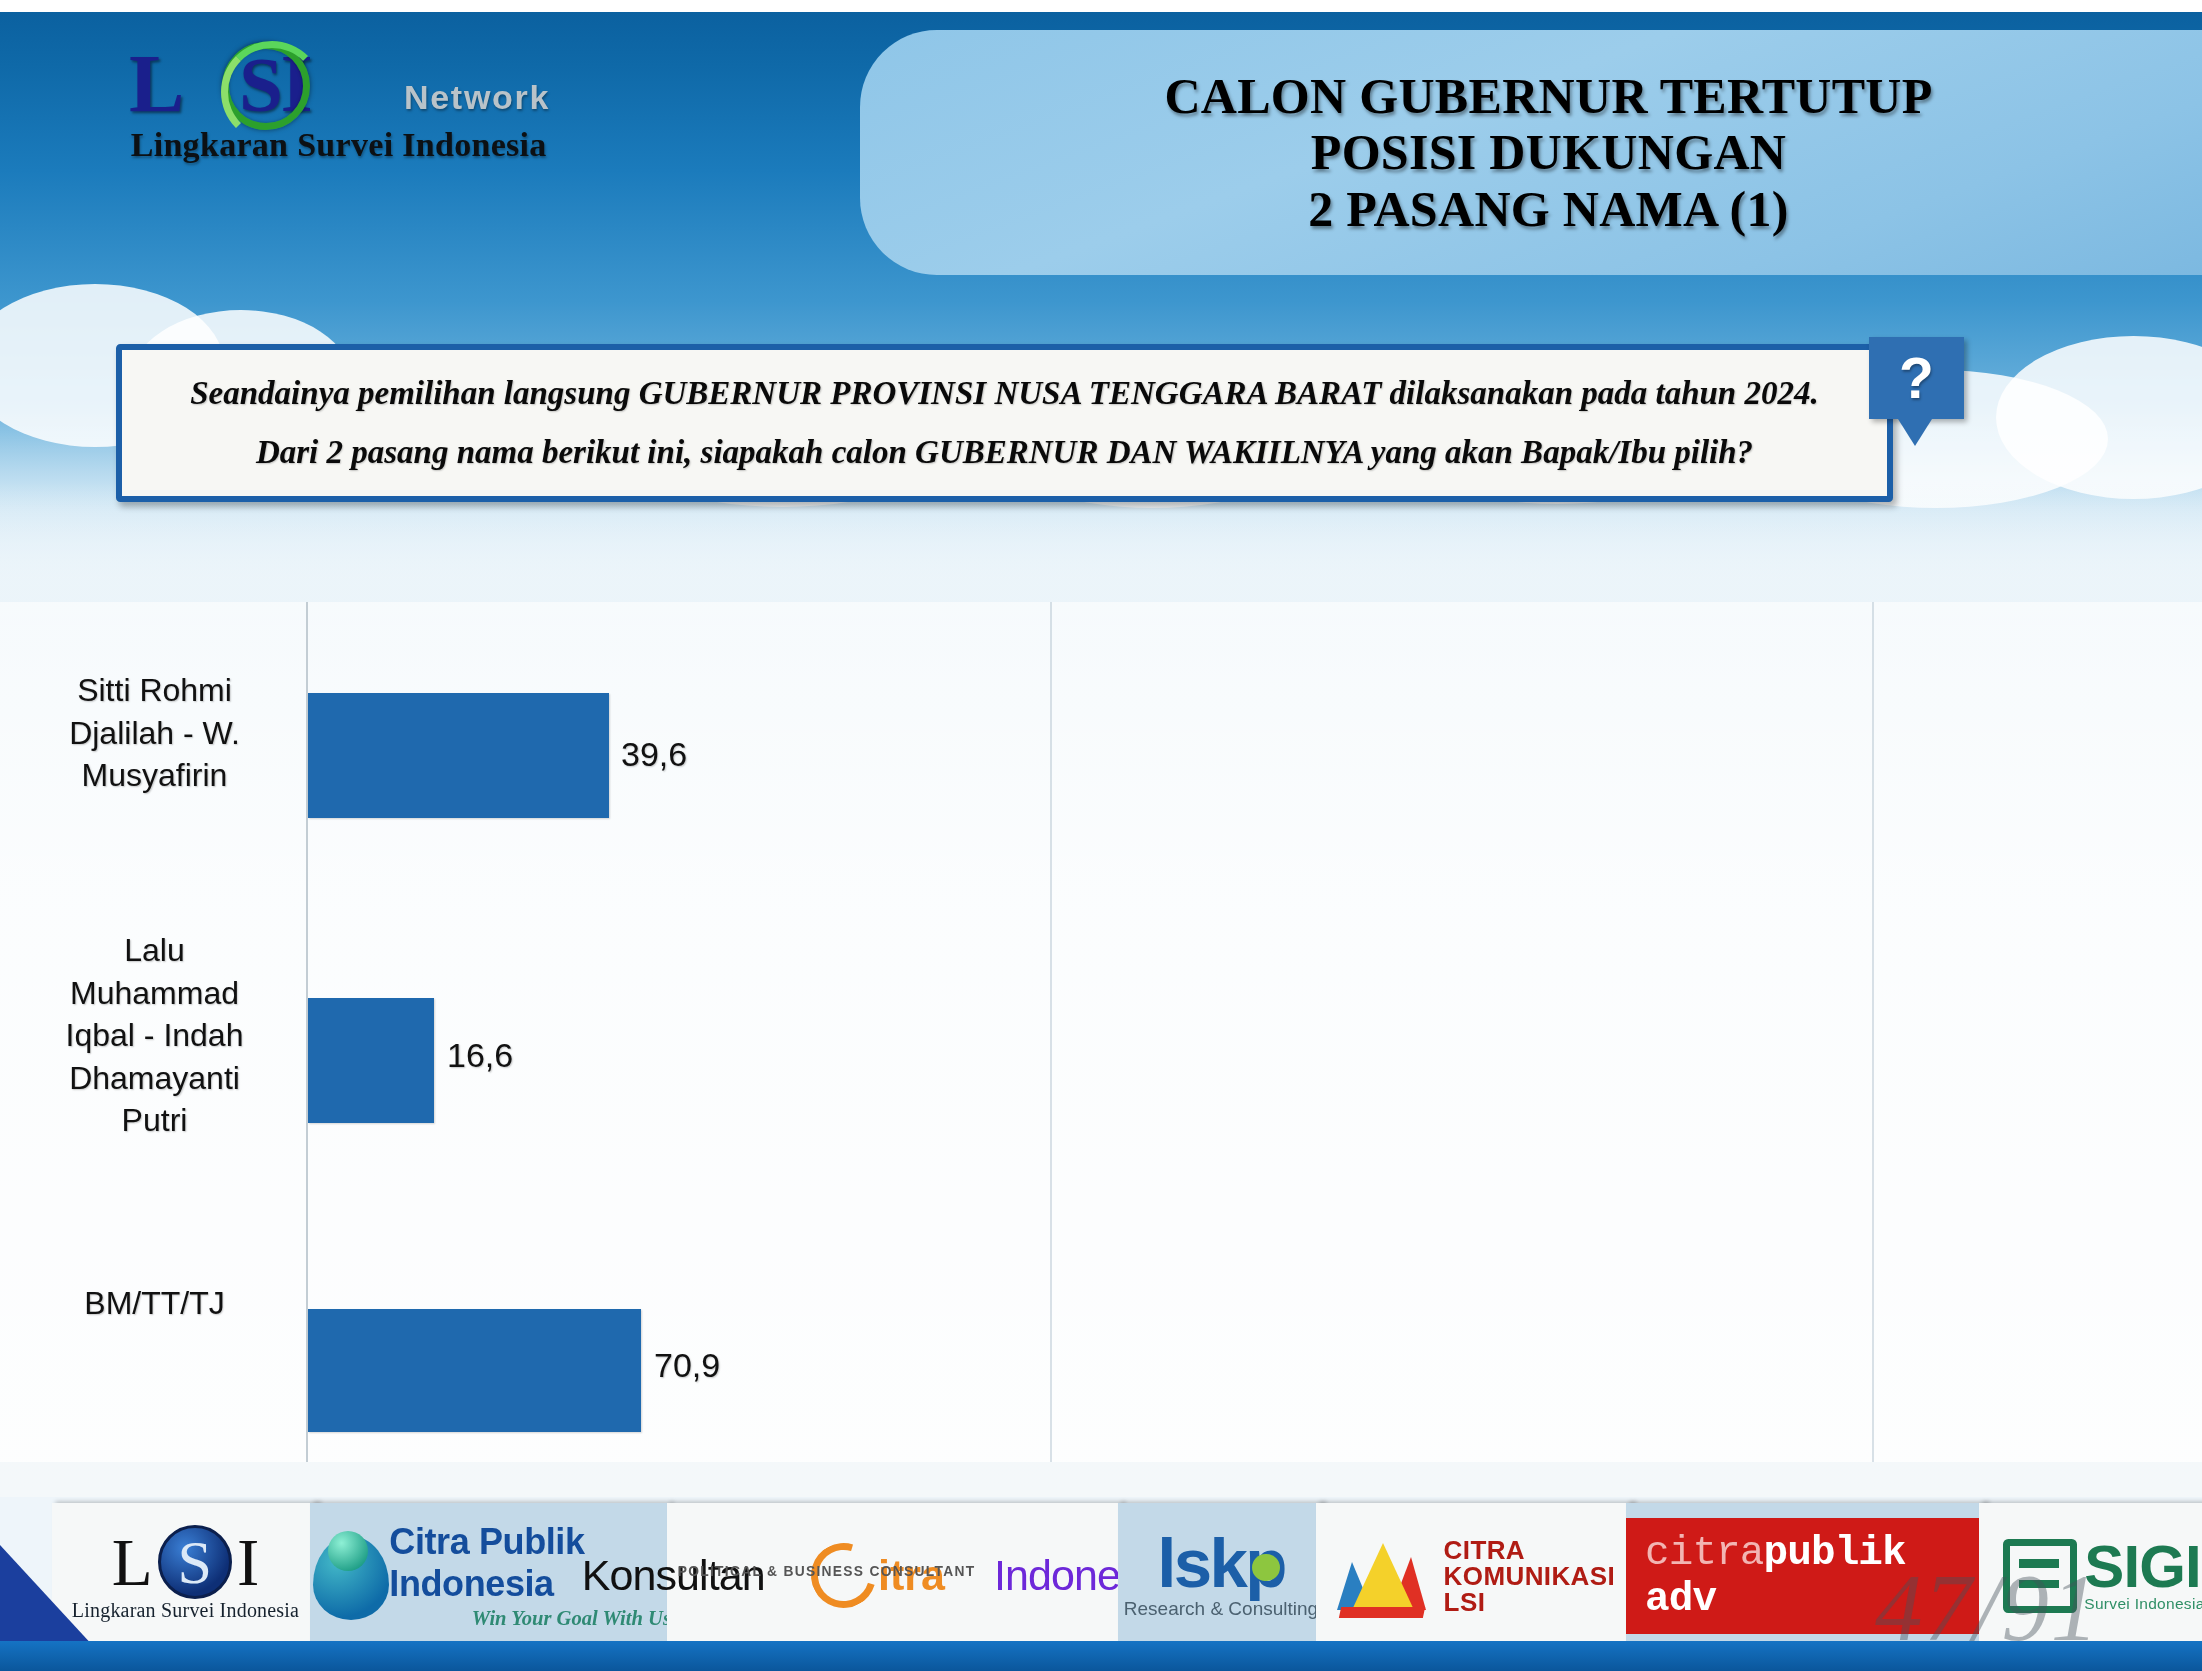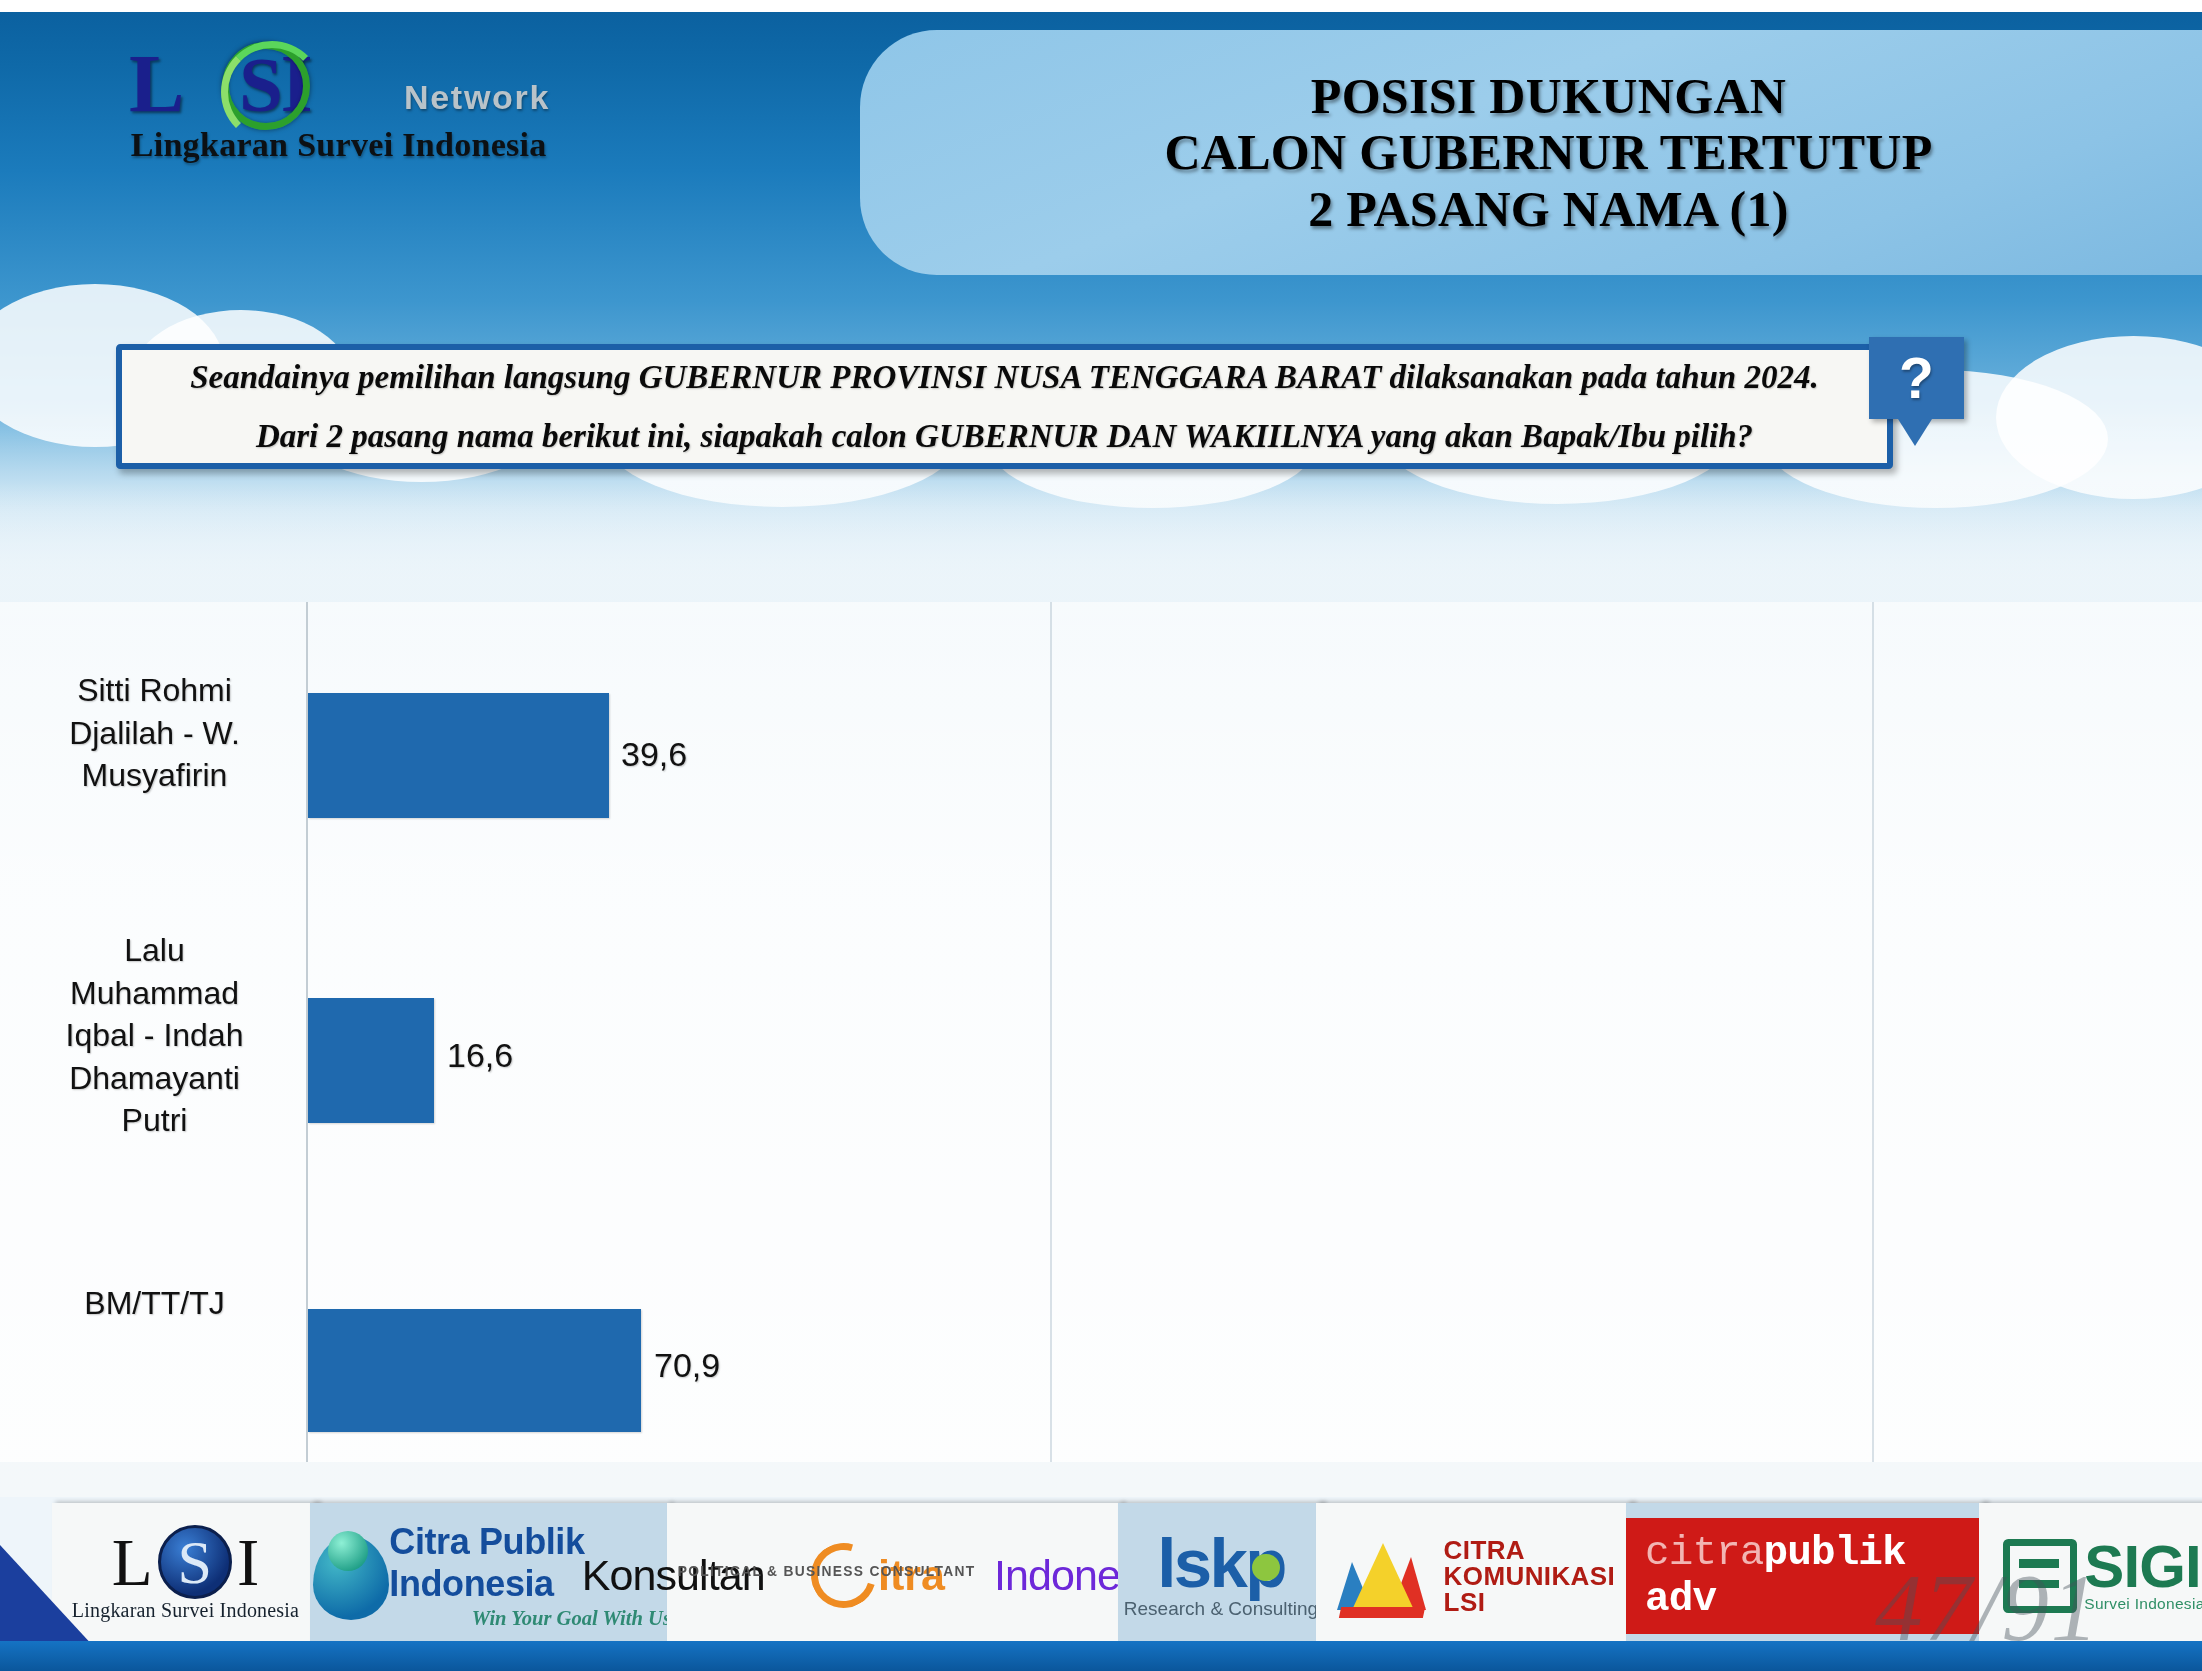--- a/index.html
+++ b/index.html
@@ -91,21 +91,21 @@
   }
   #lsi-logo .tagline {
     position: absolute; left: 1.7px; top: 81px;
     font-family: "Liberation Serif", serif; font-weight: bold;
     color: #0c1014; font-size: 34px; letter-spacing: 0.3px;
     text-shadow: 0.9px 1.7px 2.6px rgba(0,0,0,.35);
   }
 
   
   #question-box {
-    position: absolute; left: 116px; top: 344px; width: 1777px; height: 125px;
+    position: absolute; left: 116px; top: 344px; width: 1777px; height: 158px;
     background: #f7f7f4;
     border: 6px solid #1c5fa8;
     border-radius: 4.3px;
     box-shadow: 3.4px 4.3px 6px rgba(0,0,0,.28);
     display: flex; flex-direction: column; align-items: center; justify-content: center; gap: 12px;
   }
   #question-box .qline {
     font-family: "Liberation Serif", serif;
     font-style: italic; font-weight: bold;
     font-size: 33px; line-height: 1.42; color: #0a0a0a;
@@ -360,22 +360,22 @@
       <span class="letterL">L</span>
       <span class="ring"></span>
       <span class="letterS">S</span>
       <span class="letterI">I</span>
       <span class="network">Network</span>
     </div>
     <div class="tagline">Lingkaran Survei Indonesia</div>
   </div>
 
   <div id="title-box">
+    <div class="tline">CALON GUBERNUR TERTUTUP</div>
     <div class="tline">POSISI DUKUNGAN</div>
-    <div class="tline">CALON GUBERNUR TERTUTUP</div>
     <div class="tline">2 PASANG NAMA (1)</div>
   </div>
 
   <div id="question-box">
     <div class="qline">Seandainya pemilihan langsung GUBERNUR PROVINSI NUSA TENGGARA BARAT dilaksanakan pada tahun 2024.</div>
     <div class="qline">Dari 2 pasang nama berikut ini, siapakah calon GUBERNUR DAN WAKIILNYA yang akan Bapak/Ibu pilih?</div>
   </div>
   <div id="q-badge">
     <span>?</span>
   </div>

